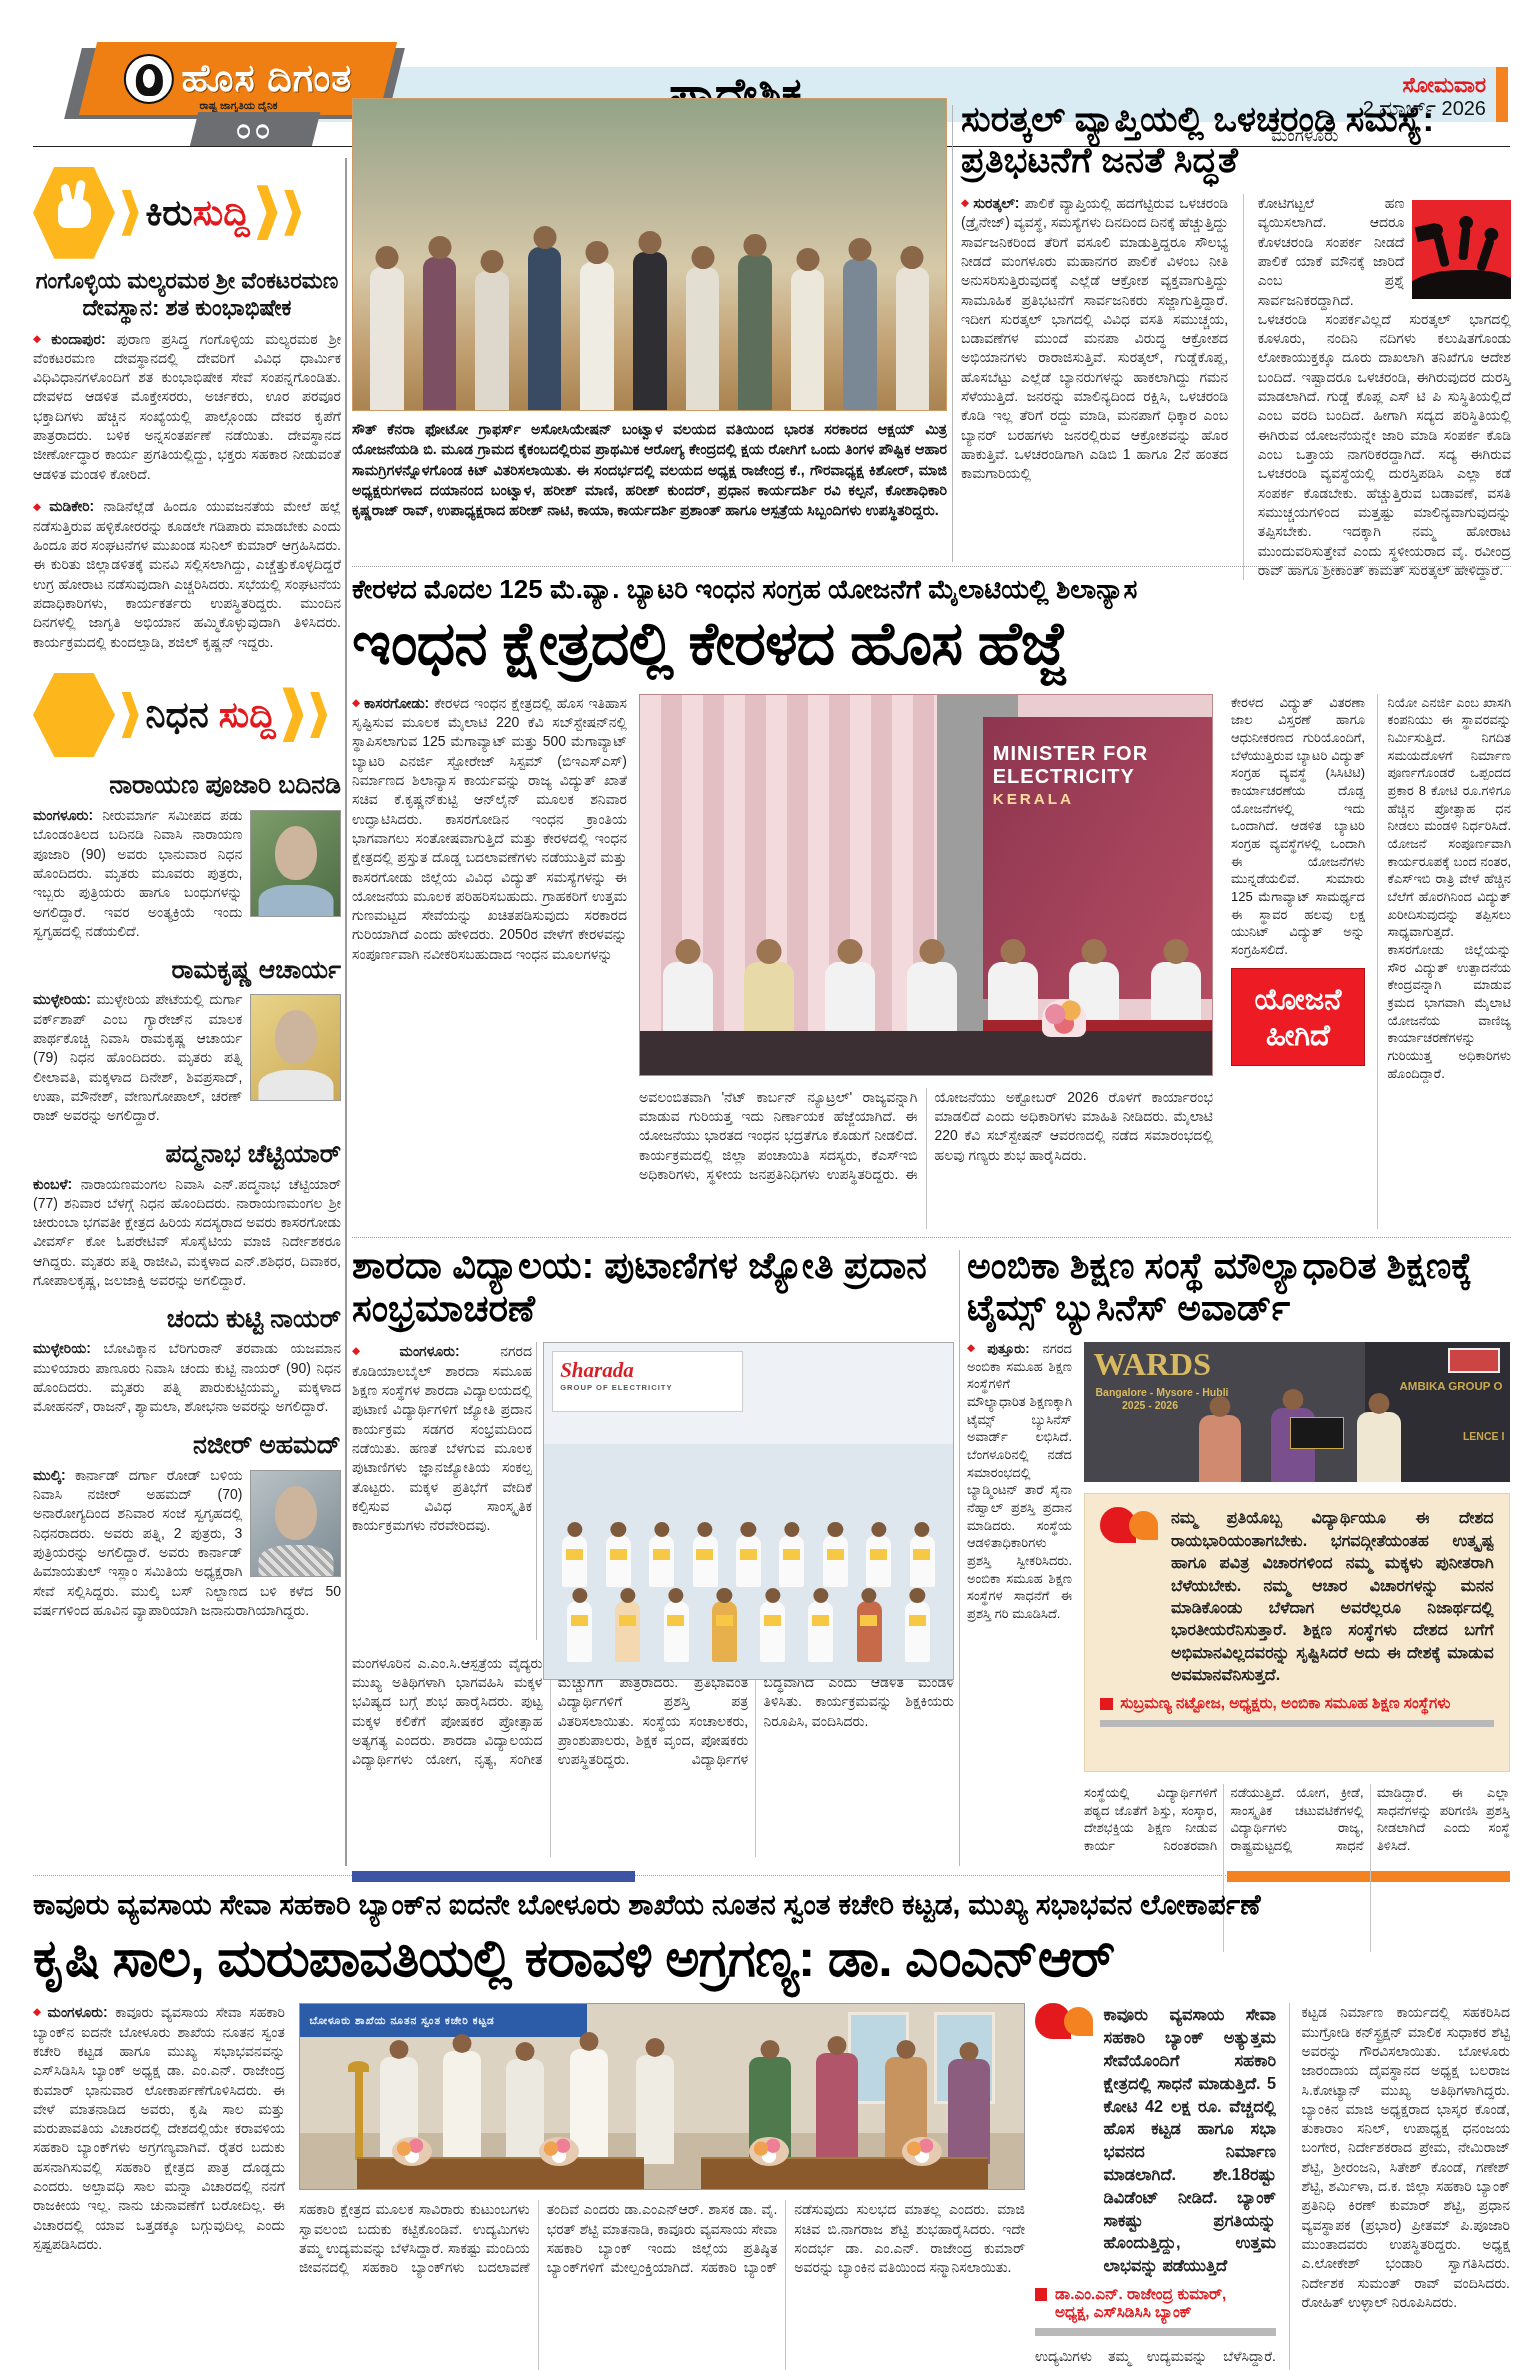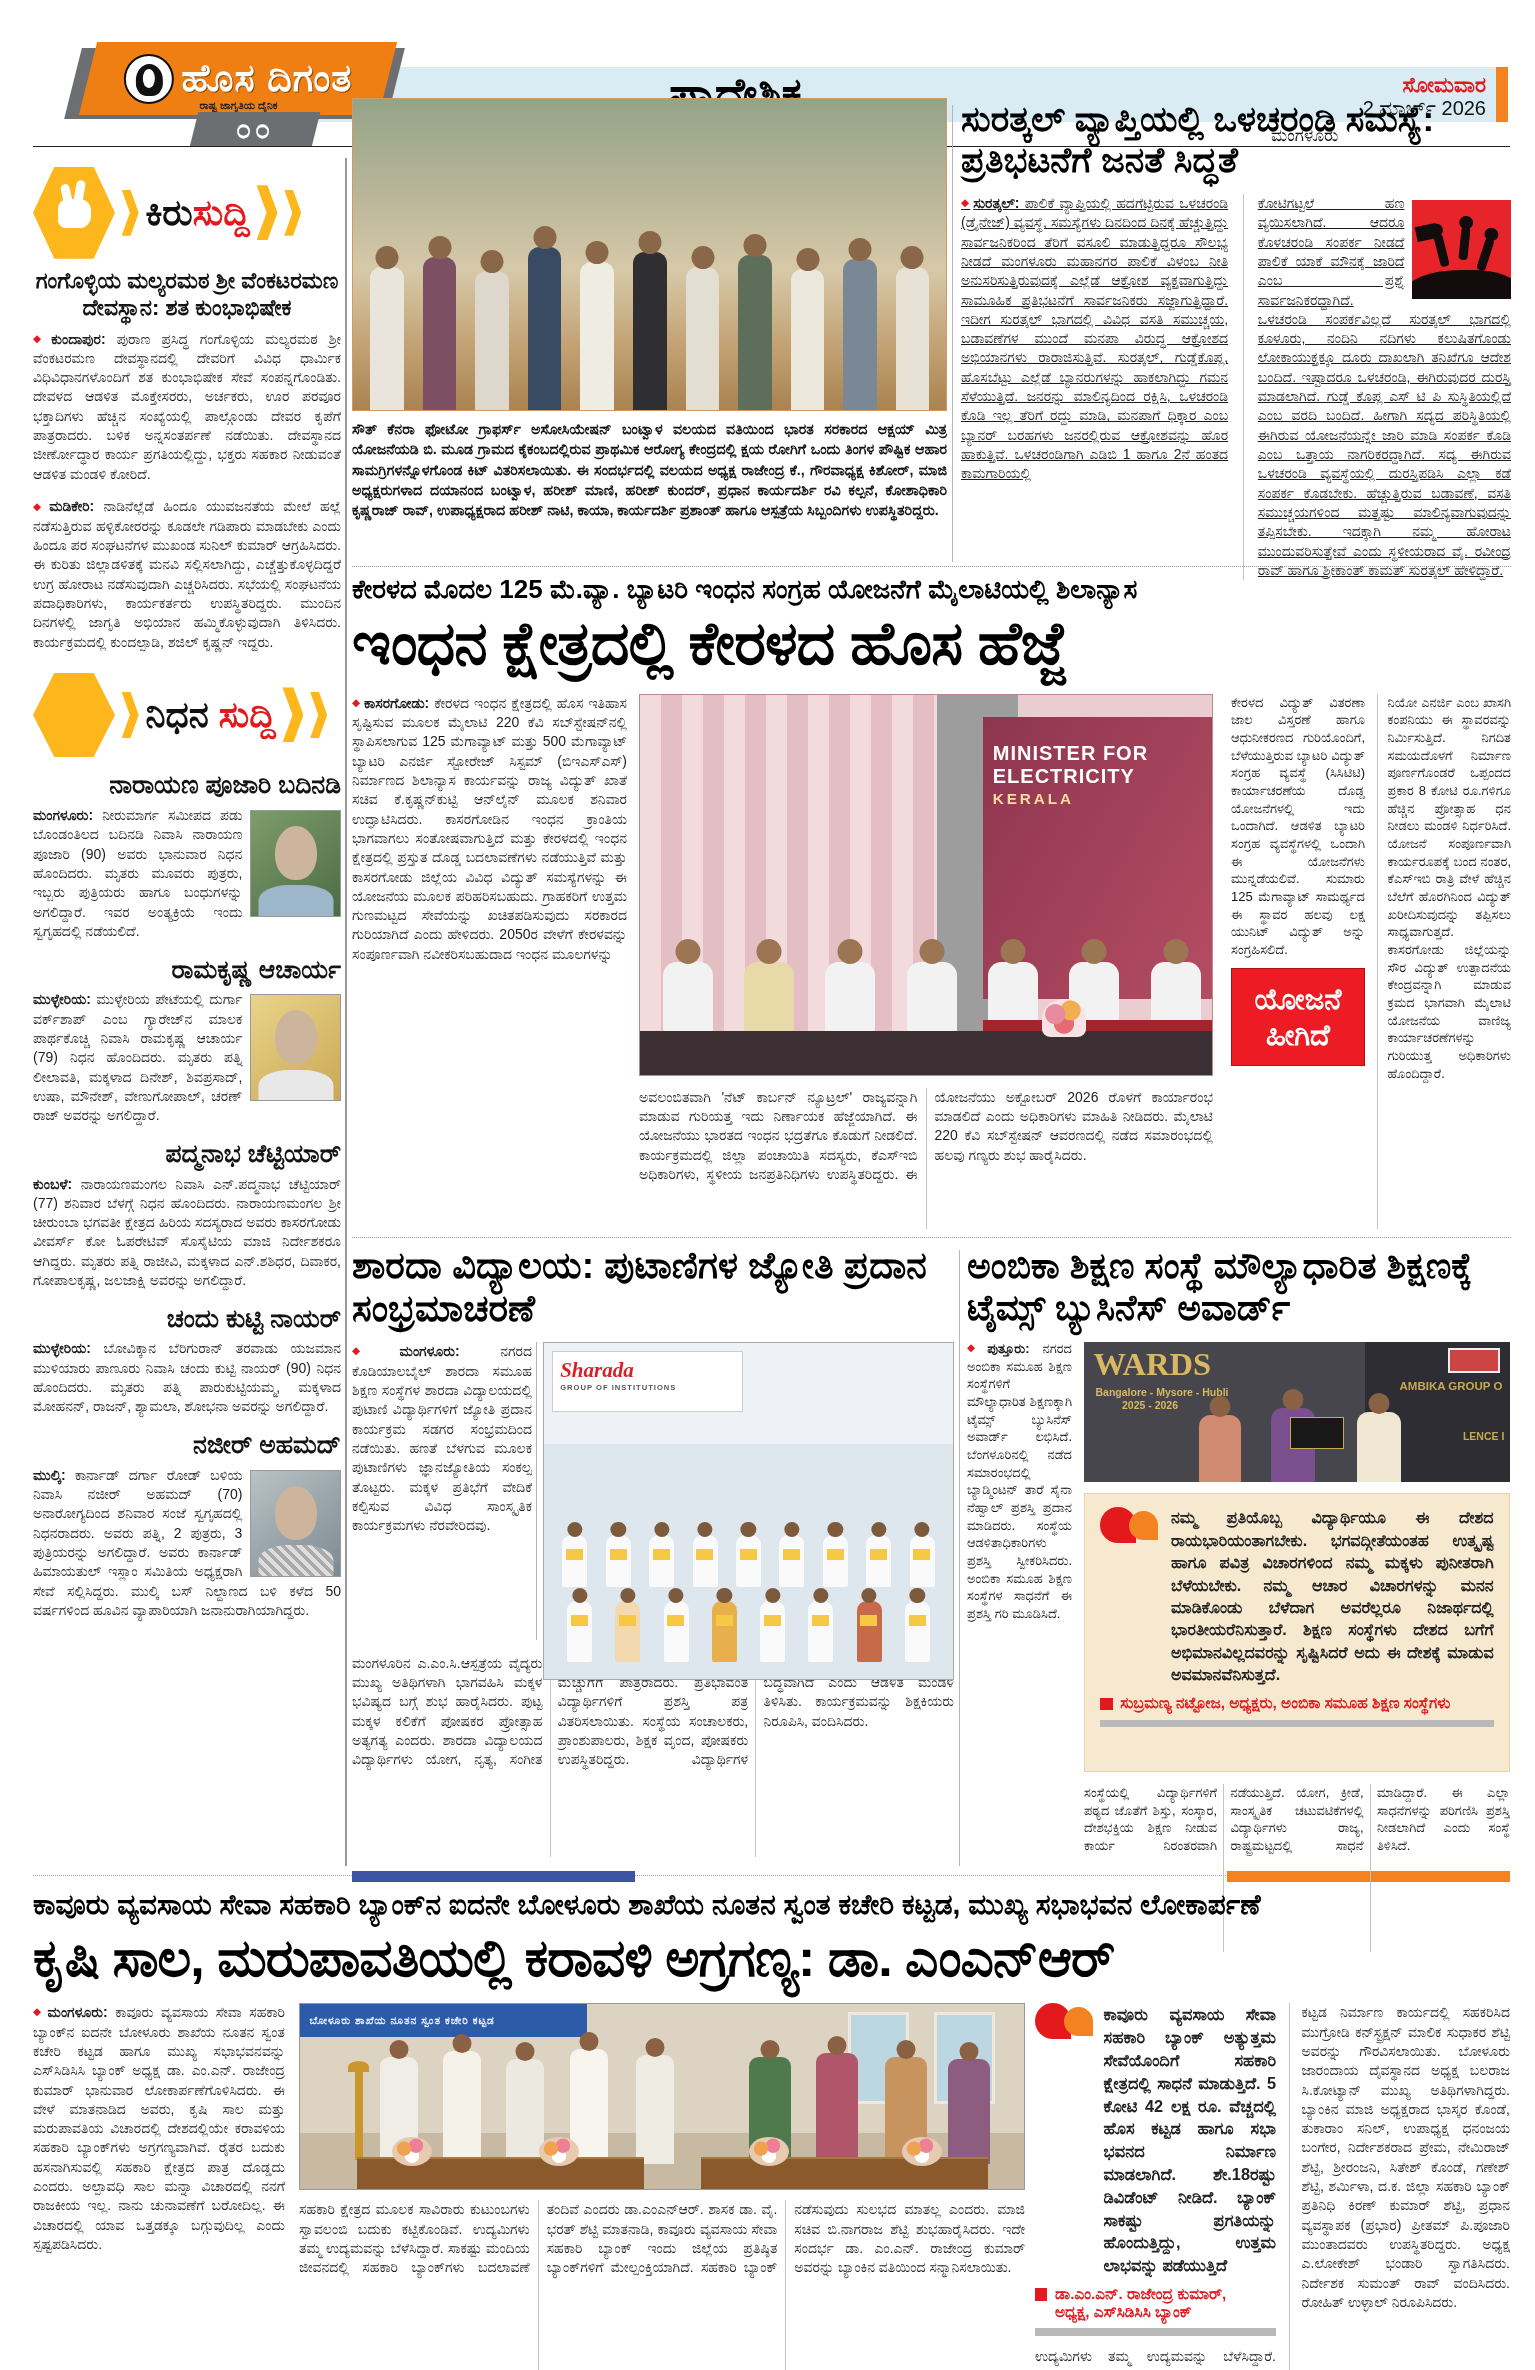--- a/index.html
+++ b/index.html
@@ -63,21 +63,21 @@
   
   #top-photo{left:352px;top:98px;width:595px;height:313px;border:1px solid #cf9a63;overflow:hidden;
              background:linear-gradient(#93a487 0%,#b9b59a 30%,#d6c9a8 55%,#c2a173 80%,#a98350 100%)}
   .pgroup{position:absolute;bottom:0;left:0;right:0;display:flex;justify-content:space-around;align-items:flex-end;padding:0 7.6px}
   .person{position:relative;border-radius:11.5px 11.5px 0 0}
   .person::before{content:"";position:absolute;left:50%;transform:translateX(-50%);top:-21px;width:23px;height:23px;border-radius:50%;background:#8a6748}
   
   #surat{left:961px;top:98px;width:550px}
   #surat .headline{font-size:35px;line-height:1.18}
   #surat-body{margin-top:13.4px;display:flex;gap:15.3px}
-  #surat-body .sc{width:50%;text-decoration:underline;}
+  #surat-body .sc{width:50%;}
   #surat-body .sc+.sc{border-left:1px solid #c4c4c4;padding-left:13.4px}
   #protest{float:right;width:99px;height:99px;margin:5.7px 0 5.7px 7.6px;background:#e8242b;position:relative;overflow:hidden}
   #protest .crowd{position:absolute;bottom:-13.4px;left:-5.7px;right:-5.7px;height:42px;background:#120c0c;border-radius:50% 40% 0 0}
   #protest .arm{position:absolute;width:8.6px;height:32.5px;background:#120c0c;border-radius:3.8px}
   #protest .arm::after{content:"";position:absolute;top:-11.5px;left:-2.9px;width:14.3px;height:13.4px;border-radius:50%;background:#120c0c}
   #protest .a1{left:25px;top:34px;transform:rotate(-14deg)}
   #protest .a2{left:48px;top:27px;transform:rotate(6deg)}
   #protest .a3{left:69px;top:38px;transform:rotate(18deg)}
   #protest .plac{position:absolute;left:3.8px;top:25px;width:21px;height:15.3px;background:#120c0c;transform:rotate(-12deg)}
   
@@ -373,21 +373,21 @@
   <div class="abs" id="sharada">
     <div class="headline">ಶಾರದಾ ವಿದ್ಯಾಲಯ: ಪುಟಾಣಿಗಳ ಜ್ಯೋತಿ ಪ್ರದಾನ ಸಂಭ್ರಮಾಚರಣೆ</div>
     <div id="sh-grid">
       <div id="sh-l" class="body-t jus">
         <span class="diamond">◆</span><span class="dl">ಮಂಗಳೂರು:</span>
         <span>ನಗರದ ಕೊಡಿಯಾಲಬೈಲ್ ಶಾರದಾ ಸಮೂಹ ಶಿಕ್ಷಣ ಸಂಸ್ಥೆಗಳ ಶಾರದಾ ವಿದ್ಯಾಲಯದಲ್ಲಿ ಪುಟಾಣಿ ವಿದ್ಯಾರ್ಥಿಗಳಿಗೆ ಜ್ಯೋತಿ ಪ್ರದಾನ ಕಾರ್ಯಕ್ರಮ ಸಡಗರ ಸಂಭ್ರಮದಿಂದ ನಡೆಯಿತು. ಹಣತೆ ಬೆಳಗುವ ಮೂಲಕ ಪುಟಾಣಿಗಳು ಜ್ಞಾನಜ್ಯೋತಿಯ ಸಂಕಲ್ಪ ತೊಟ್ಟರು. ಮಕ್ಕಳ ಪ್ರತಿಭೆಗೆ ವೇದಿಕೆ ಕಲ್ಪಿಸುವ ವಿವಿಧ ಸಾಂಸ್ಕೃತಿಕ ಕಾರ್ಯಕ್ರಮಗಳು ನೆರವೇರಿದವು.</span>
       </div>
       <div id="sh-photo">
         <div class="banner">
           <div class="b1">Sharada</div>
-          <div class="b2">GROUP OF INSTITUTIONS</div>
+          <div class="b2">GROUP OF ELECTRICITY</div>
         </div>
         <div class="kidrow" style="bottom:92px">
           <div class="kid"></div>
             <div class="kid"></div>
             <div class="kid"></div>
             <div class="kid"></div>
             <div class="kid"></div>
           <div class="kid"></div>
             <div class="kid"></div>
             <div class="kid"></div>

